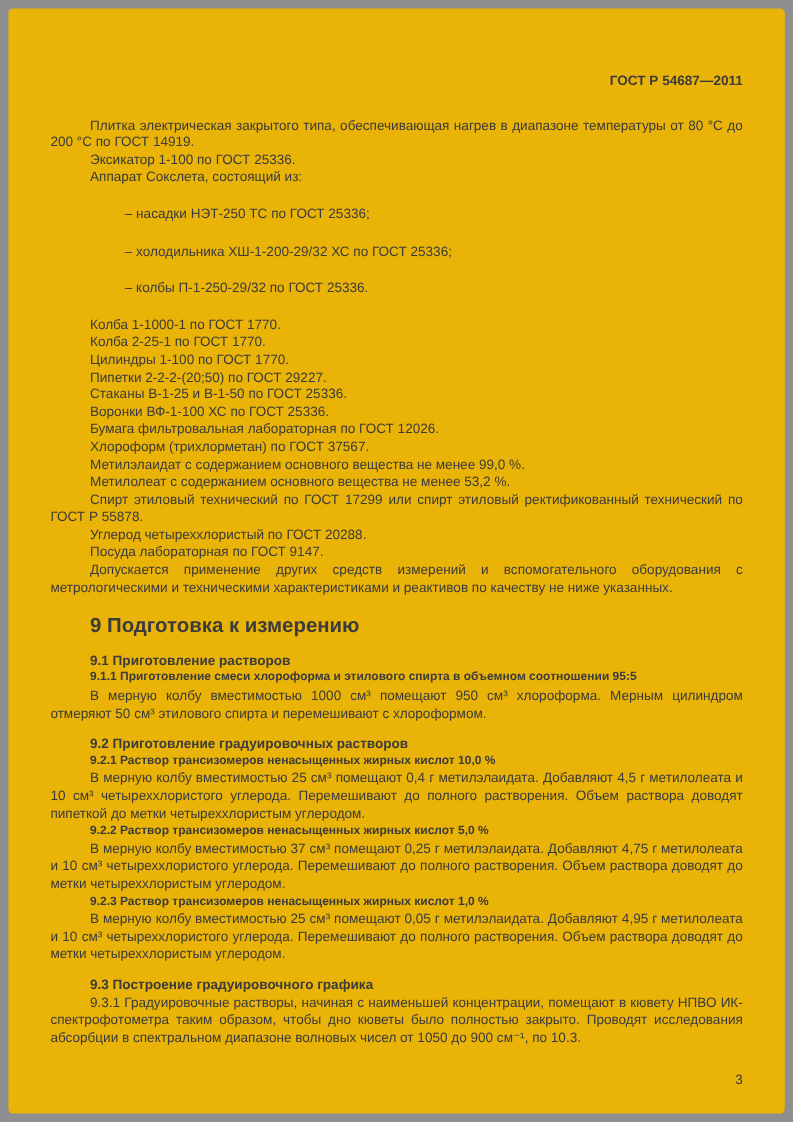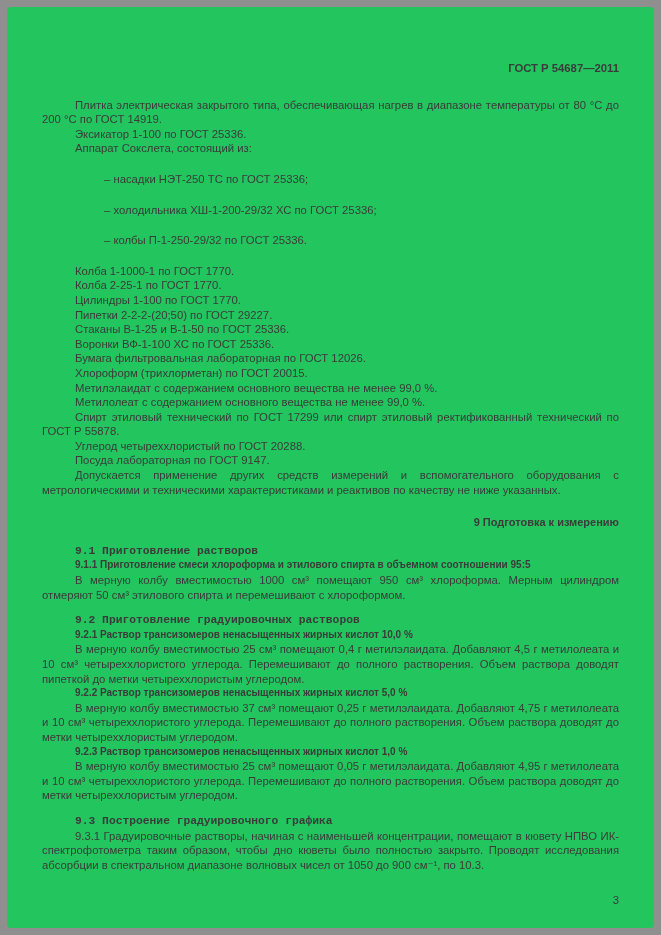--- a/index.html
+++ b/index.html
@@ -6,21 +6,21 @@
   body {
     width: 661px; height: 935px;
     background: #8f8f90;
     font-family: "Liberation Sans", "DejaVu Sans", sans-serif;
     position: relative;
     overflow: hidden;
   }
   .page {
     position: absolute;
     top: 7px; left: 7px; right: 7px; bottom: 7px;
-    background: #22c55e;
+    background: #eab308;
     border-radius: 4px;
     color: #3b3b3b;
   }
   .content {
     padding: 54px 35px 0 35px;
     font-size: 11.3px;
     line-height: 14.6px;
   }
   .doc-header {
     text-align: right;
@@ -31,32 +31,30 @@
     margin: 0;
     text-indent: 33px;
     text-align: justify;
   }
   .list-item {
     margin: 16px;
     padding-left: 46px;
     text-align: justify;
   }
   .h1 {
-    font-size: 11px;
+    font-size: 17px;
     font-weight: bold;
     margin: 18px 0 14px 0;
     text-indent: 33px;
-    text-align: right;
   }
   .h2 {
     font-weight: bold;
     font-size: 11.3px;
     margin: 11px 0 0 0;
     text-indent: 33px;
-    font-family: Liberation Mono, monospace;
   }
   .h3 {
     font-weight: bold;
     font-size: 10px;
     margin: 0;
     text-indent: 33px;
   }
   .page-number {
     position: absolute;
     right: 35px;
@@ -77,23 +75,23 @@
     <p class="list-item">–  насадки НЭТ-250 ТС по ГОСТ 25336;</p>
     <p class="list-item">–  холодильника ХШ-1-200-29/32 ХС по ГОСТ 25336;</p>
     <p class="list-item">–  колбы П-1-250-29/32 по ГОСТ 25336.</p>
     <p class="para">Колба 1-1000-1 по ГОСТ 1770.</p>
     <p class="para">Колба 2-25-1 по ГОСТ 1770.</p>
     <p class="para">Цилиндры 1-100 по ГОСТ 1770.</p>
     <p class="para">Пипетки 2-2-2-(20;50) по ГОСТ 29227.</p>
     <p class="para">Стаканы В-1-25 и В-1-50 по ГОСТ 25336.</p>
     <p class="para">Воронки ВФ-1-100 ХС по ГОСТ 25336.</p>
     <p class="para">Бумага фильтровальная лабораторная по ГОСТ 12026.</p>
-    <p class="para">Хлороформ (трихлорметан) по ГОСТ 20015.</p>
+    <p class="para">Хлороформ (трихлорметан) по ГОСТ 37567.</p>
     <p class="para">Метилэлаидат с содержанием основного вещества не менее 99,0 %.</p>
-    <p class="para">Метилолеат с содержанием основного вещества не менее 99,0 %.</p>
+    <p class="para">Метилолеат с содержанием основного вещества не менее 53,2 %.</p>
     <p class="para">Спирт этиловый технический по ГОСТ 17299 или спирт этиловый ректификованный технический по ГОСТ Р 55878.</p>
     <p class="para">Углерод четыреххлористый по ГОСТ 20288.</p>
     <p class="para">Посуда лабораторная по ГОСТ 9147.</p>
     <p class="para">Допускается применение других средств измерений и вспомогательного оборудования с метрологическими и техническими характеристиками и реактивов по качеству не ниже указанных.</p>
 
     <div class="h1">9 Подготовка к измерению</div>
 
     <div class="h2">9.1 Приготовление растворов</div>
     <div class="h3">9.1.1 Приготовление смеси хлороформа и этилового спирта в объемном соотношении 95:5</div>
     <p class="para">В мерную колбу вместимостью 1000 см³ помещают 950 см³ хлороформа. Мерным цилиндром отмеряют 50 см³ этилового спирта и перемешивают с хлороформом.</p>

